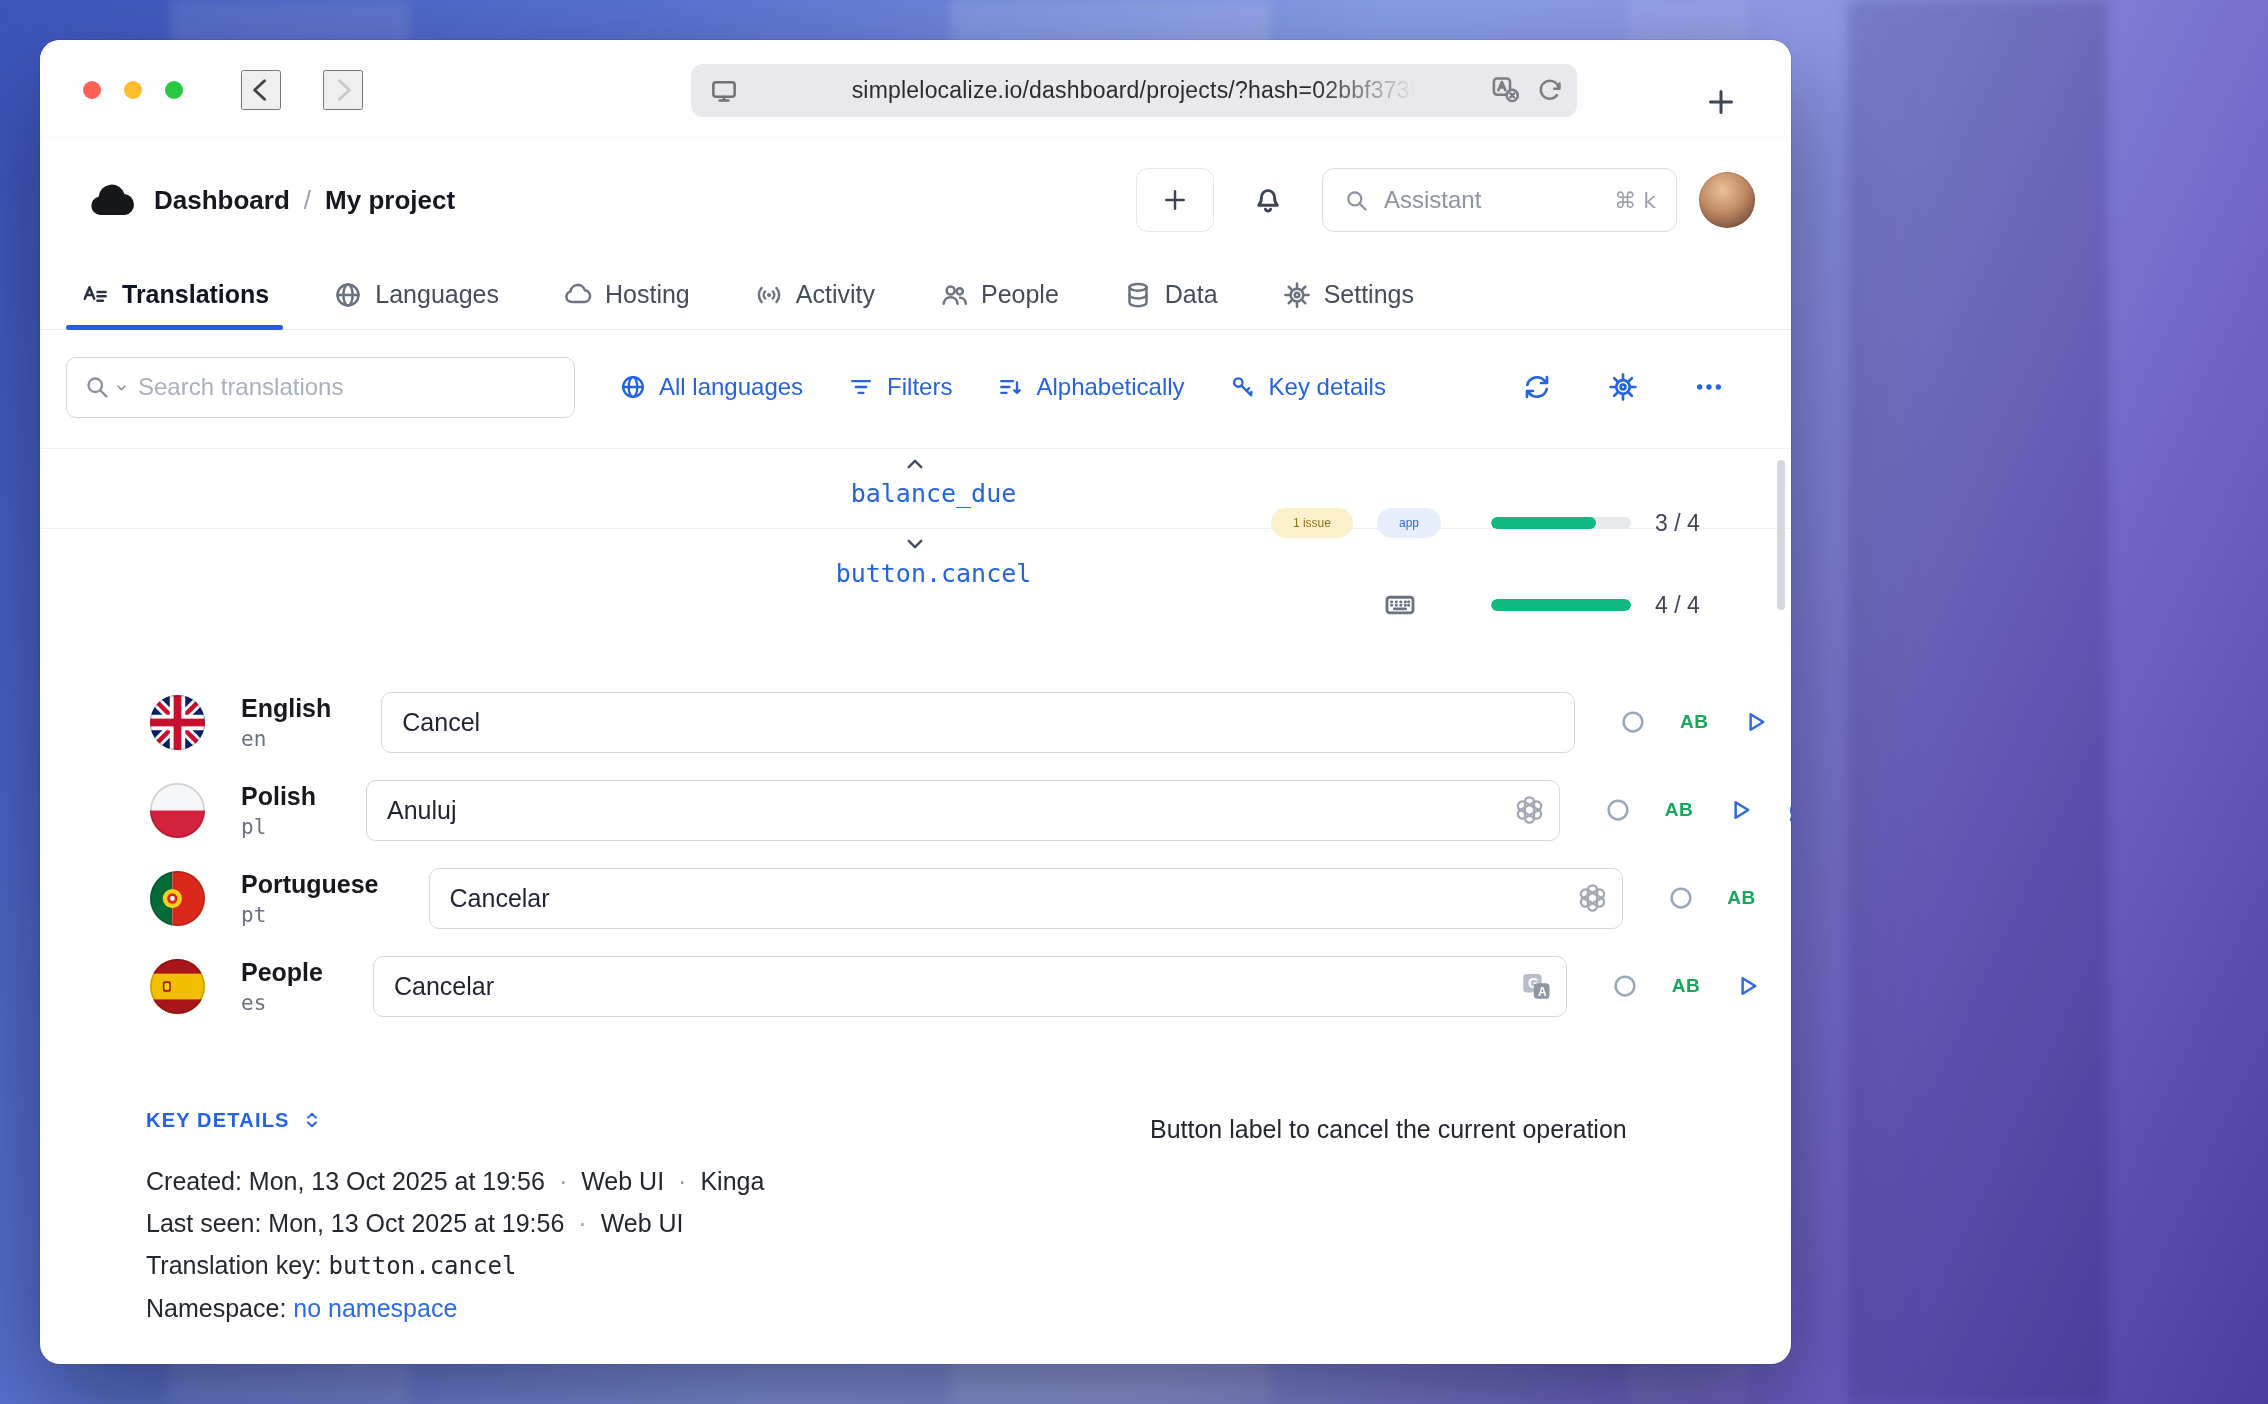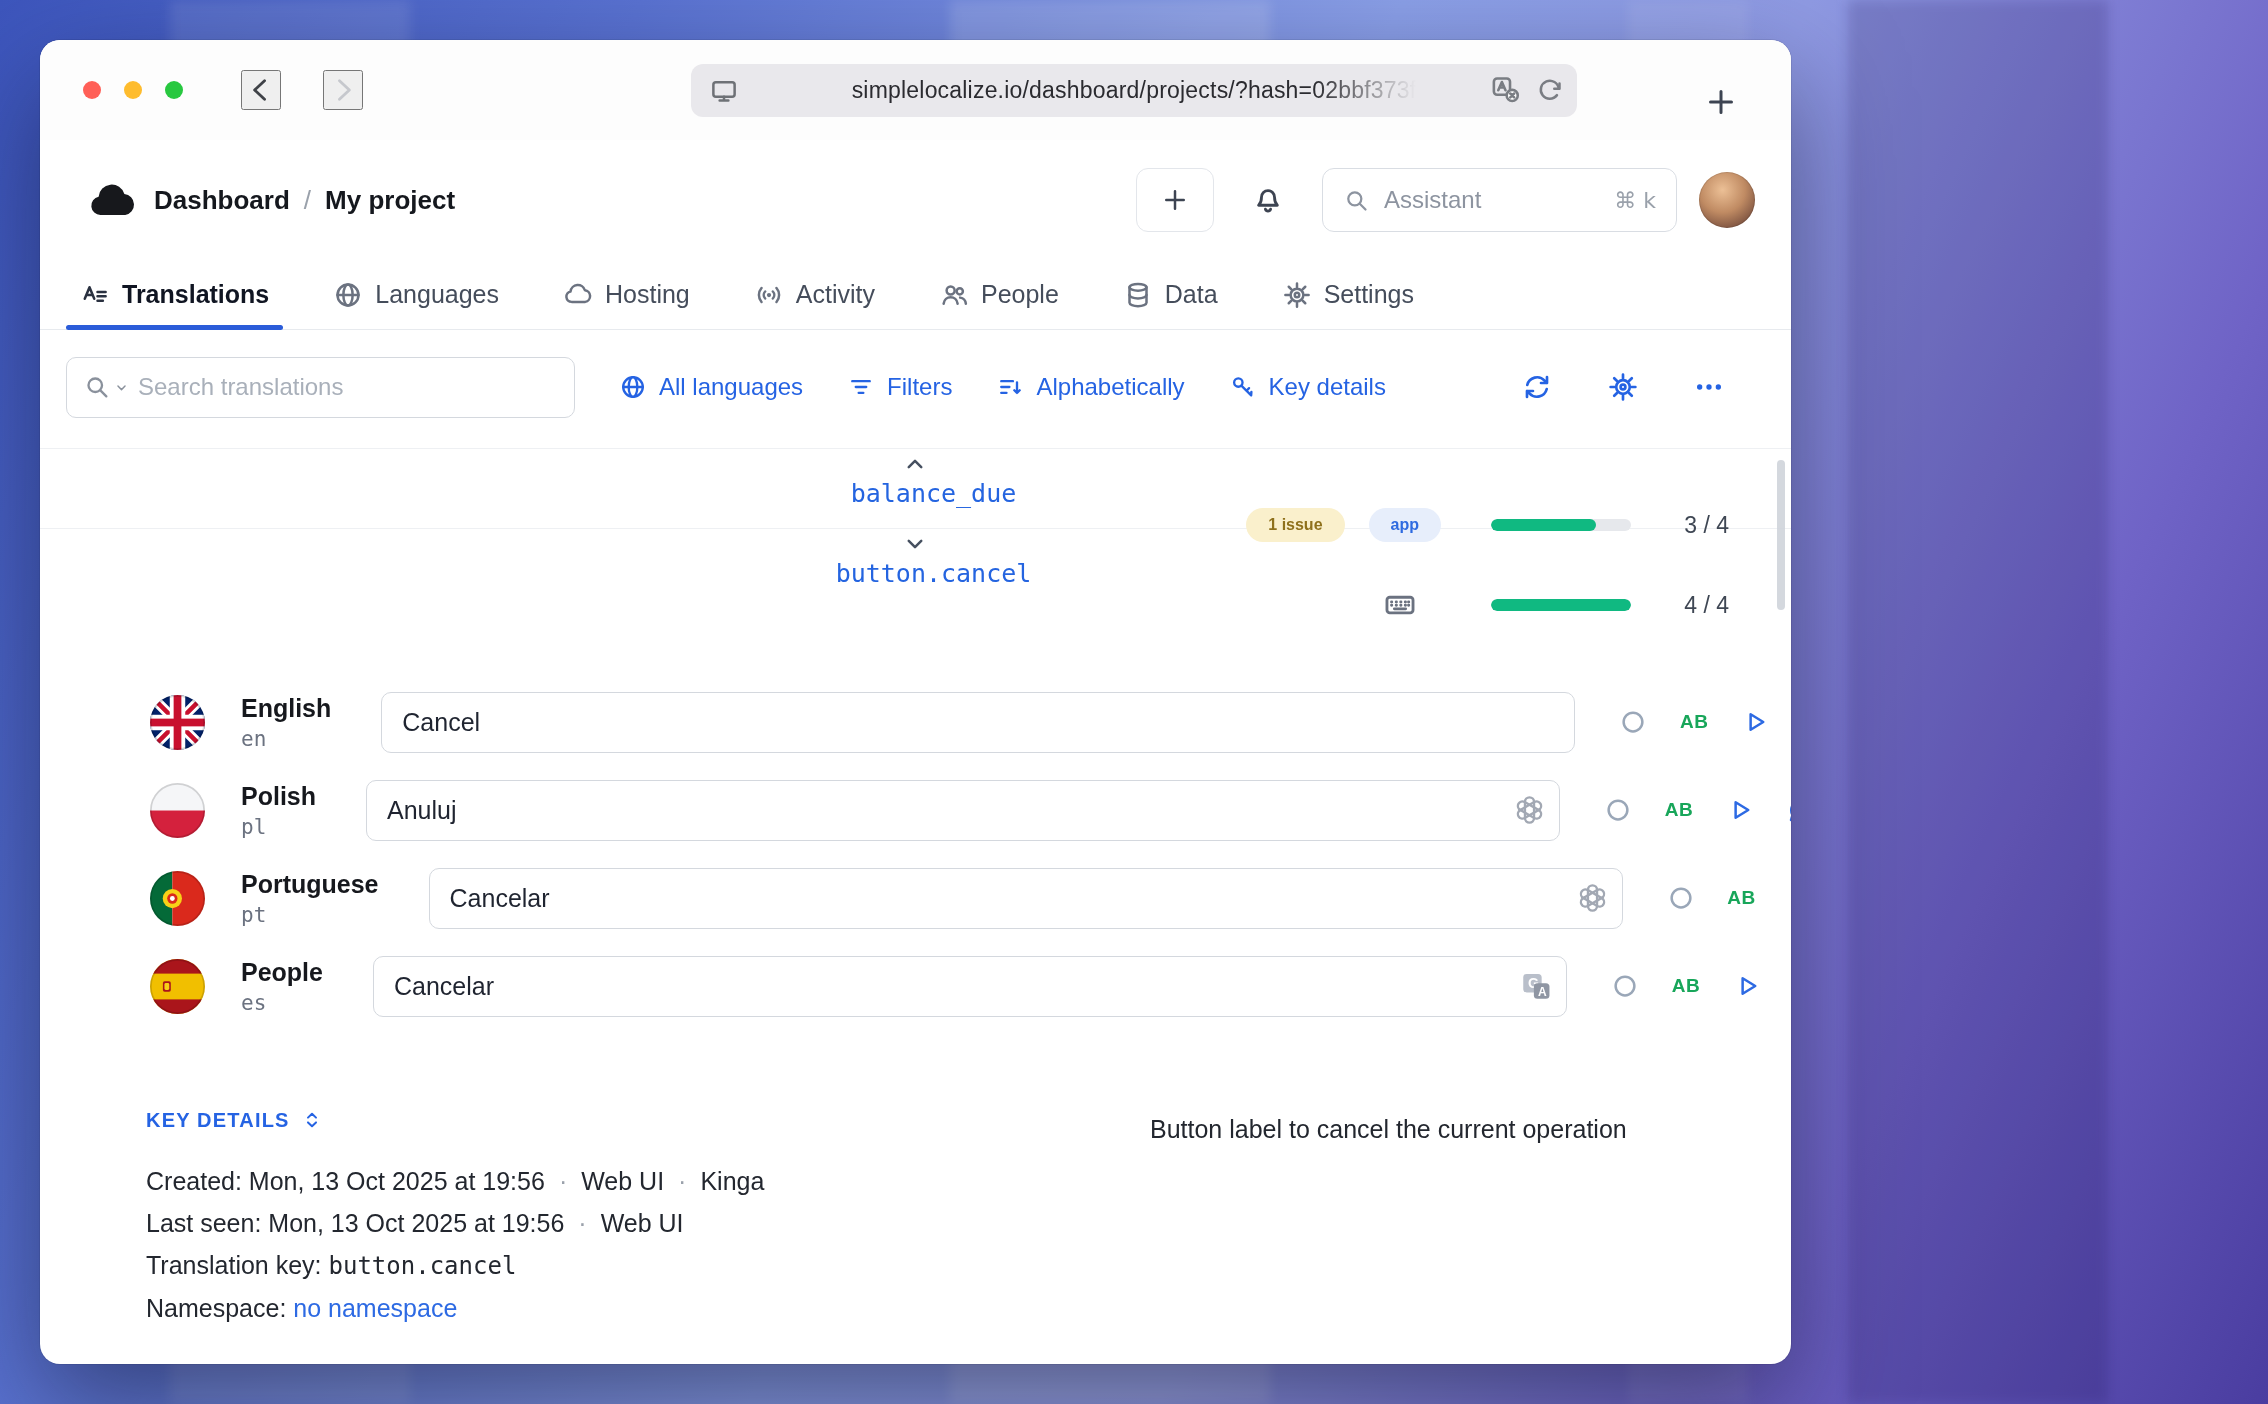--- a/index.html
+++ b/index.html
@@ -75,27 +75,27 @@
   .tb-right { margin-left:auto; display:flex; align-items:center; gap:46px; color:#2563e3; }
   .tb-right .icon-btn { width:40px; height:40px; color:#2563e3; }
 
   
   .list { margin-top:30px; }
   .key-row { display:flex; align-items:center; padding:0 62px 0 60px; border-top:1px solid #eef0f3; background:#fff;flex-direction:column; }
   .row-1 { height:80px; } .row-2 { height:86px; }
   .chev-btn { width:36px; height:36px; display:flex; align-items:center; justify-content:center; color:#465060; background:none; border:none; cursor:pointer; }
   .key-name { margin-left:38px; font-family:"DejaVu Sans Mono", monospace; font-size:25px; font-weight:500; color:#2464e0; cursor:pointer; }
   .row-right { margin-left:auto; display:flex; align-items:center; gap:24px; }
-  .badge { border-radius:999px; padding:8px 22px; font-size:16px; font-weight:700; }
+  .badge { border-radius:999px; padding:8px 22px; font-size:12px; font-weight:400; }
   .badge.issue { background:#faf0cc; color:#8f711c; }
   .badge.tag { background:#e7eefb; color:#2e6ae0; }
   .kbd-icon { color:#6b7280; display:flex; margin-right:24px; }
   .track { width:140px; height:12px; border-radius:6px; background:#e6e8ec; overflow:hidden; margin-left:26px; }
   .fill { height:100%; border-radius:6px; background:#10b981; }
-  .count { width:74px; text-align:right; font-size:23px; color:#3f4754; }
+  .count { width:74px; font-size:23px; color:#3f4754; }
 
   
   .translations { padding:64px 0 10px; background:#fff; }
   .lang-row { display:flex; align-items:center; height:88px; padding:0 68px 0 110px; }
   .flag { width:55px; height:55px; flex:none; }
   .lang-meta { margin-left:36px; flex:none; }
   .lang-name { font-size:25px; font-weight:700; color:#16181d; line-height:1.2; }
   .lang-code { font-size:21px; color:#6b7280; font-family:"DejaVu Sans Mono", monospace; margin-top:4px; }
   .connector { flex:1; height:2px; background:#eceef2; margin:0 22px 0 28px; }
   .value-wrap { width:1194px; position:relative; flex:none; }

